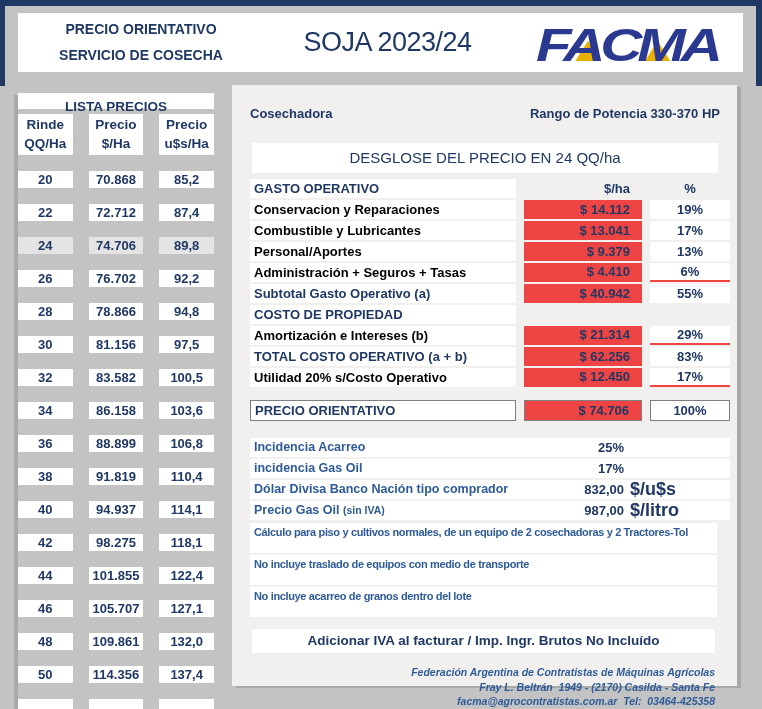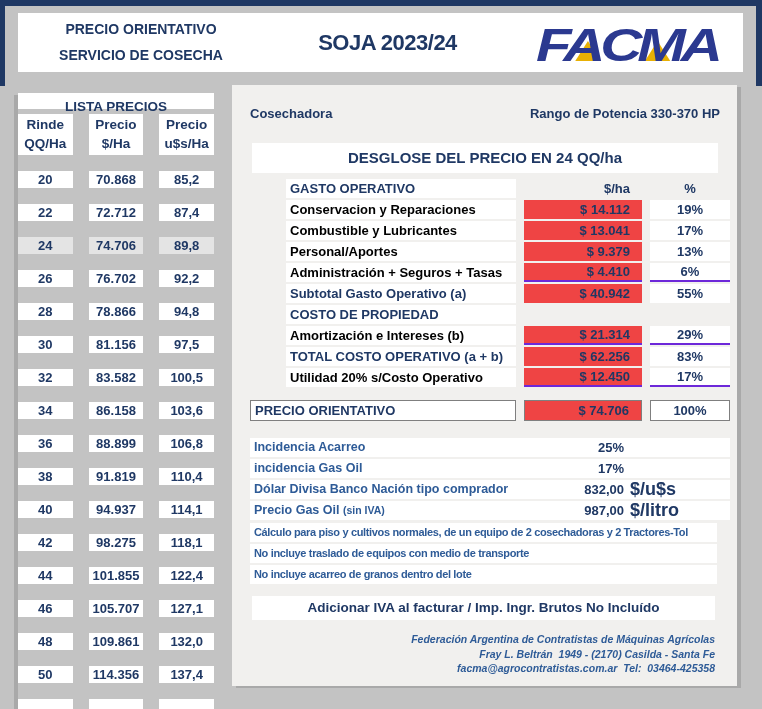--- a/index.html
+++ b/index.html
@@ -12,66 +12,66 @@
   
   .border-top{position:absolute;left:0;top:0;width:762px;height:6px;background:#1f3864;}
   .border-left{position:absolute;left:0;top:0;width:5px;height:86px;background:#1f3864;}
   .border-right{position:absolute;right:0;top:0;width:6px;height:86px;background:#1f3864;}
 
   
   .header-box{position:absolute;left:18px;top:13px;width:725px;height:59px;background:#ffffff;
     display:flex;align-items:center;}
   .header-title{width:206px;margin-left:20px;text-align:center;font-weight:bold;font-size:14px;
     line-height:1.8;color:#1f3864;}
-  .crop-title{flex:1;text-align:center;font-weight:bold;font-size:22px;letter-spacing:-0.5px;color:#1f3864;}
+  .crop-title{flex:1;text-align:center;font-weight:normal;font-size:27px;letter-spacing:-0.5px;color:#1f3864;}
   .logo-wrap{width:200px;margin-right:12px;display:flex;justify-content:center;}
 
   
   .left-panel{position:absolute;left:18px;top:93px;width:196px;box-shadow:-4px 2px 0 #a9a9a9;}
   .list-title{background:#fff;height:16px;line-height:28px;text-align:center;
     font-weight:bold;font-size:13.5px;margin-bottom:5px;}
   .list-grid{display:grid;grid-template-columns:1fr 1fr 1fr;gap:16px;}
   .cell{background:#fff;text-align:center;font-weight:bold;font-size:13px;height:17px;line-height:17px;color:#1f3864;}
   .cell.hdr{height:40px;line-height:19px;padding-top:1px;font-size:13.5px;}
   .cell.hl{background:#e4e4e4;}
   .date{margin-top:16px;text-align:center;font-weight:bold;font-size:12.5px;}
 
   
   .right-panel{position:absolute;left:232px;top:85px;width:505px;height:601px;background:#f1f0ee;
     box-shadow:4px 2px 0 #a9a9a9;box-sizing:border-box;padding:0 7px 0 18px;}
   .machine-row{display:flex;justify-content:space-between;padding-top:21px;
     font-weight:bold;font-size:13px;text-align:right;}
   .machine-row .right{margin-right:10px;}
-  .band{background:#fff;height:30px;line-height:30px;text-align:center;font-weight:bold;
+  .band{background:#fff;height:30px;line-height:30px;text-align:center;font-weight:normal;
     font-size:15px;margin:22px 12px 6px 2px;}
 
-  .bk-grid{display:grid;grid-template-columns:1fr 118px 80px;column-gap:8px;row-gap:2px;margin-left:36px;}
+  .bk-grid{display:grid;grid-template-columns:1fr 118px 80px;column-gap:8px;row-gap:2px;}
   .bk-label{background:#fff;padding-left:4px;font-weight:bold;font-size:13px;height:19px;line-height:19px;
     color:#000000;white-space:nowrap;overflow:hidden;box-sizing:border-box;}
   .bk-label.dark{color:#1f3864;}
   .bk-val{background:#ef4444;text-align:right;padding-right:12px;font-weight:bold;font-size:13px;
     height:19px;line-height:19px;color:#1f3864;box-sizing:border-box;}
   .bk-pct{background:#fff;text-align:center;font-weight:bold;font-size:13px;height:19px;line-height:19px;
     color:#1f3864;box-sizing:border-box;}
   .transparent{background:transparent;}
-  .rule{border-bottom:2px solid #6d28d9;height:19px;line-height:17px;}
+  .rule{border-bottom:2px solid #ef4444;height:19px;line-height:17px;}
 
   .precio-grid{display:grid;grid-template-columns:1fr 118px 80px;column-gap:8px;margin-top:13px;}
   .precio-grid>div{height:21px;line-height:19px;border:1px solid #7f7f7f;box-sizing:border-box;}
 
   .params{margin-top:17px;}
   .param-row{display:flex;background:#fff;height:19px;line-height:19px;margin-bottom:2px;
     font-weight:bold;}
   .param-row .p-label{flex:1;padding-left:4px;font-size:12.5px;color:#2e5b97;white-space:nowrap;}
   .param-row .p-label .small{font-size:10.5px;}
   .param-row .p-val{width:92px;text-align:right;font-size:13px;color:#1f3864;}
   .param-row .p-unit{width:106px;text-align:left;padding-left:6px;font-size:18px;color:#1f3864;box-sizing:border-box;}
 
   .notes{margin-top:3px;margin-right:13px;}
-  .note-line{background:#fff;height:19px;line-height:19px;margin-bottom:2px;padding-left:4px;
+  .note-line{background:#fff;height:30px;line-height:19px;margin-bottom:2px;padding-left:4px;
     font-weight:bold;font-size:11px;letter-spacing:-0.35px;color:#2e5b97;white-space:nowrap;overflow:hidden;}
 
   .iva-band{background:#fff;height:24px;line-height:24px;text-align:center;font-weight:bold;
     font-size:13.5px;margin:12px 15px 0 2px;color:#1f3864;}
 
   .footer{margin-top:12px;margin-right:15px;text-align:right;font-style:italic;font-weight:bold;
     font-size:10.5px;line-height:1.4;color:#2e5b97;}
   .footer div{white-space:pre-wrap;}
 </style>
 </head>

